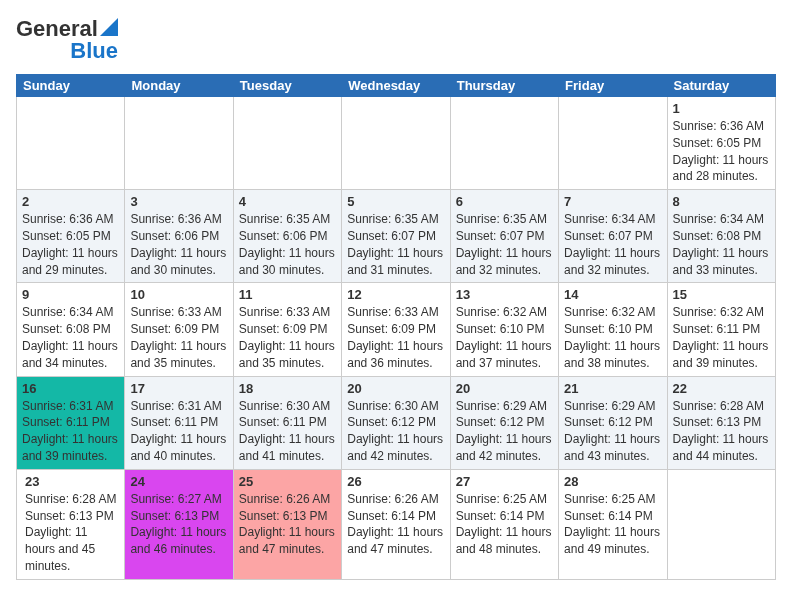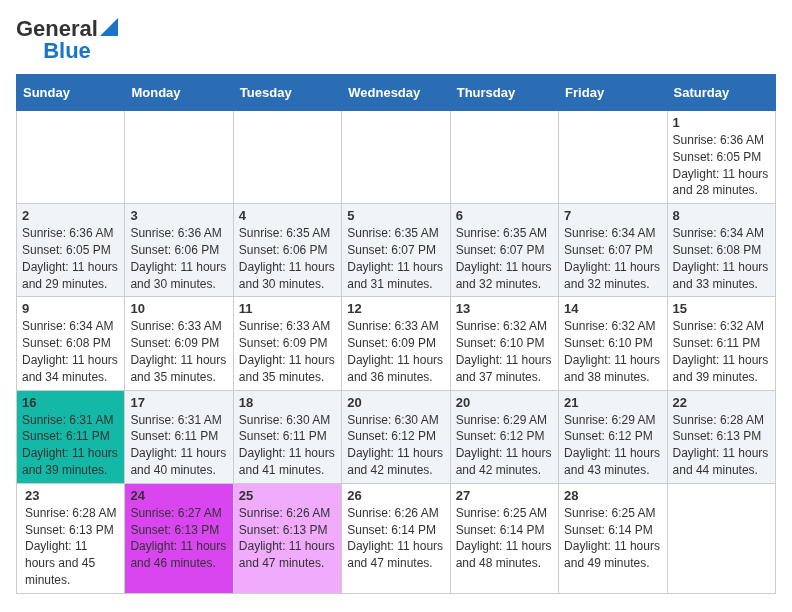--- a/index.html
+++ b/index.html
@@ -12,21 +12,21 @@
     }
     .header {
       display: flex;
       justify-content: space-between;
       align-items: flex-start;
       margin-bottom: 10px;
     }
     .logo {
       display: flex;
       flex-direction: column;
-      align-items: center;
+      align-items: flex-end;
     }
     .logo-general { color: #333; }
     .logo-blue { color: #1a75c9; }
     .title-block {
       text-align: right;
     }
     .month-year {
       font-size: 32px;
       color: #333;
       font-weight: normal;
@@ -37,21 +37,21 @@
     }
     .calendar {
       width: 100%;
       border-collapse: collapse;
       border: 1px solid #ccc;
     }
     .calendar th {
       background-color: #2a6db5;
       color: #fff;
       text-align: left;
-      padding: 10px 6px;
+      padding: 3px 6px;
       font-size: 13px;
       border: 1px solid #2a6db5;
     }
     .calendar td {
       border: 1px solid #ccc;
       vertical-align: top;
       padding: 4px 5px;
       width: calc(100% / 7);
       min-height: 80px;
       height: 85px;
@@ -258,21 +258,21 @@
           <div class="day-info" style="white-space: pre-line;">Sunrise: 6:28 AM
 Sunset: 6:13 PM
 Daylight: 11 hours and 45 minutes.</div>
         </td>
         <td style="background-color: #d946ef;">
           <div class="day-number">24</div>
           <div class="day-info" style="white-space: pre-line;">Sunrise: 6:27 AM
 Sunset: 6:13 PM
 Daylight: 11 hours and 46 minutes.</div>
         </td>
-        <td style="background-color: #f0abfc; margin-top: 28px;">
+        <td style="background-color: #fca5a5; margin-top: 28px;">
           <div class="day-number">25</div>
           <div class="day-info" style="white-space: pre-line;">Sunrise: 6:26 AM
 Sunset: 6:13 PM
 Daylight: 11 hours and 47 minutes.</div>
         </td>
         <td style="background-color: rgb(255, 255, 255);">
           <div class="day-number">26</div>
           <div class="day-info" style="white-space: pre-line;">Sunrise: 6:26 AM
 Sunset: 6:14 PM
 Daylight: 11 hours and 47 minutes.</div>

